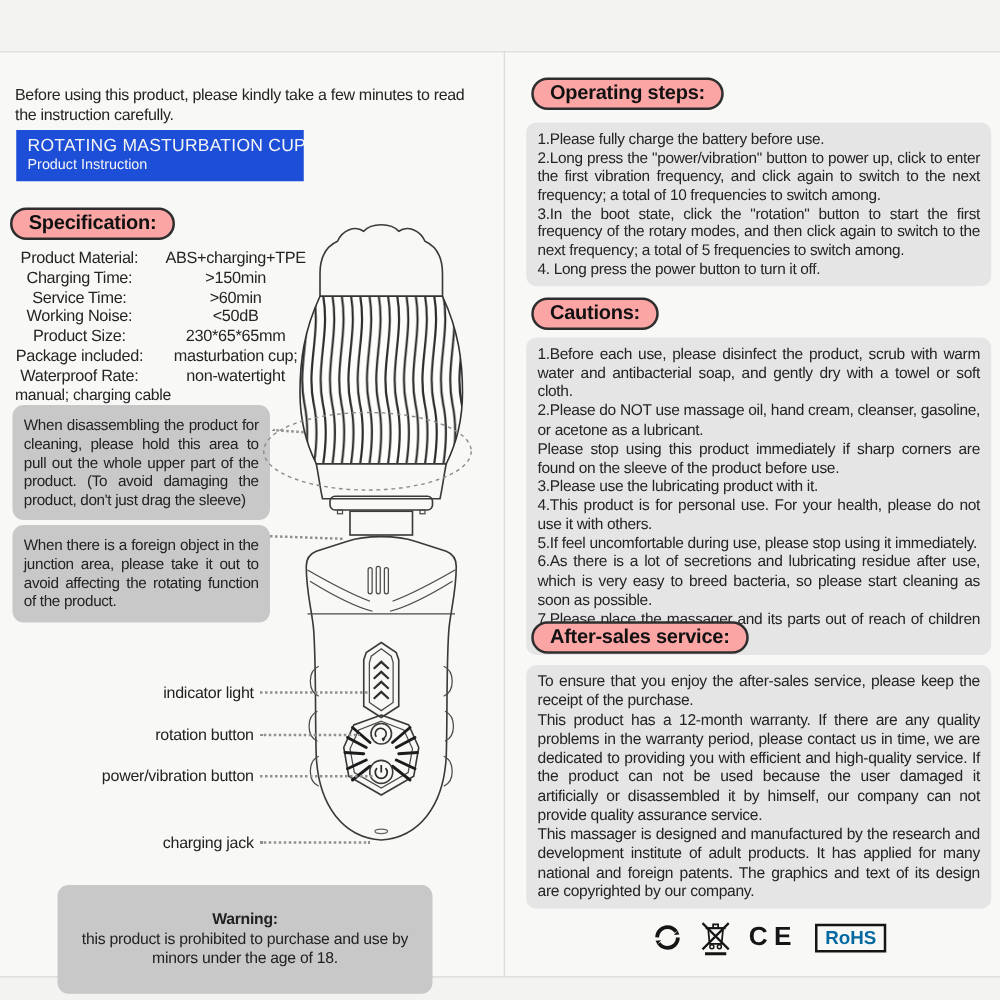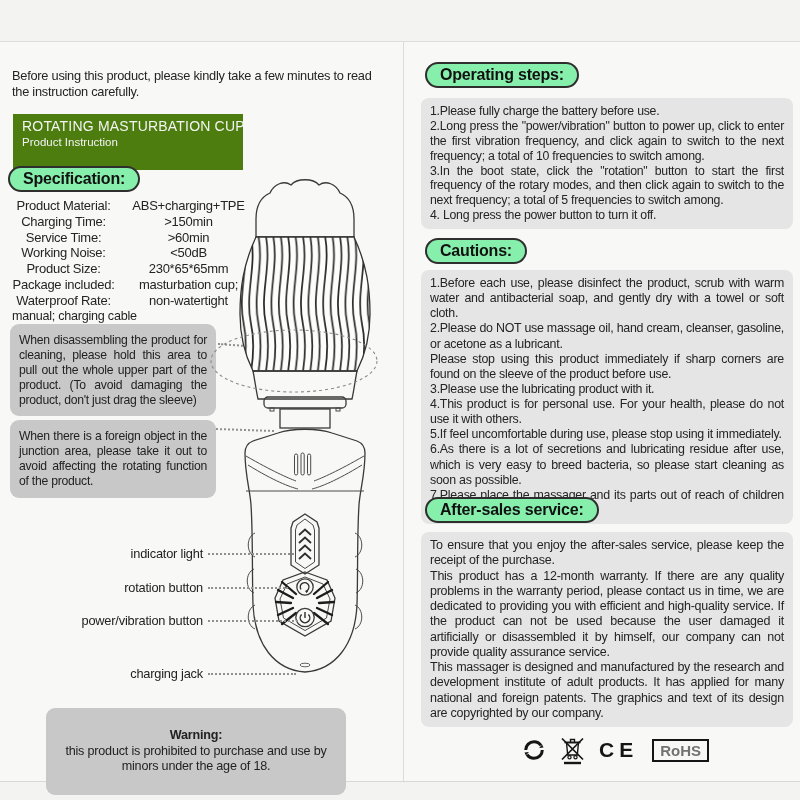--- a/index.html
+++ b/index.html
@@ -8,25 +8,25 @@
   .scan-strip-top{position:absolute; left:0; top:0; width:800px; height:41px; background:#f3f3f1; border-bottom:1px solid #dddddb;}
   .scan-strip-bottom{position:absolute; left:0; top:781px; width:800px; height:19px; background:#f3f3f1; border-top:1px solid #d8d8d6;}
   .col-divider{position:absolute; left:403px; top:41px; width:1px; height:740px; background:#dcdcd9;}
 
   .txt{letter-spacing:-0.25px; line-height:1.27; font-size:12.6px; color:#242424;}
   .just{text-align:justify;}
   .txt p{margin:0;}
 
   .intro{position:absolute; left:12px; top:55px; width:376px; font-size:12.8px;}
 
-  .title-bar{position:absolute; left:13px; top:114px; width:230px; height:56px; background:#4d7c0f; color:#f4f4f4; padding:4px 0 0 9px; box-sizing:border-box;}
+  .title-bar{position:absolute; left:13px; top:104px; width:230px; height:41px; background:#1d4ed8; color:#f4f4f4; padding:4px 0 0 9px; box-sizing:border-box;}
   .title-bar .t1{font-size:14px; letter-spacing:0.2px; white-space:nowrap;}
   .title-bar .t2{font-size:11.5px; margin-top:2px;}
 
-  .pill{position:absolute; display:inline-block; background:#86efac; border:2px solid #2e2e2e; border-radius:16px; padding:2px 13px; font-weight:bold; font-size:16px; letter-spacing:-0.2px; color:#111; white-space:nowrap;}
+  .pill{position:absolute; display:inline-block; background:#fca5a5; border:2px solid #2e2e2e; border-radius:16px; padding:2px 13px; font-weight:bold; font-size:16px; letter-spacing:-0.2px; color:#111; white-space:nowrap;}
 
   .spec{position:absolute; left:12px; top:198px; width:250px;}
   .spec .row{display:flex; line-height:15.8px; font-size:13px;text-align:center;}
   .spec .lbl{width:103px; flex:none;}
   .spec .val{flex:1;}
   .spec .cont{line-height:15.8px; font-size:12.6px;}
 
   .callout{position:absolute; left:10px; width:206px; background:#c7c8c7; border-radius:9px; padding:9px 9px; box-sizing:border-box; font-size:12.2px; line-height:1.22; text-align:justify; letter-spacing:-0.25px; color:#222;}
 
   .dev-label{position:absolute; width:145px; text-align:right; font-size:12.8px; letter-spacing:-0.2px; color:#222; white-space:nowrap;}
@@ -36,21 +36,21 @@
   .warning .wt{font-weight:bold;}
 
   .graybox{position:absolute; left:421px; width:372px; background:#e5e5e5; border-radius:8px; padding:6px 9px; box-sizing:border-box;}
   .graybox p{margin:0;}
   .op-box{top:98px; font-size:12.3px; line-height:1.21;}
   .ca-box{top:270px; font-size:12.4px; line-height:1.22;}
   .as-box{top:532px; font-size:12.5px; line-height:1.22;}
 
   .certs{position:absolute; left:522px; top:735px; display:flex; align-items:center; gap:14px;}
   .ce-text{font-weight:bold; font-size:21px; letter-spacing:5px; color:#151515;}
-  .rohs{border:2px solid #151515; font-weight:bold; font-size:15px; padding:1px 6px; color:#737373; letter-spacing:0;}
+  .rohs{border:2px solid #151515; font-weight:bold; font-size:15px; padding:1px 6px; color:#0369a1; letter-spacing:0;}
 
   svg .ln{fill:none; stroke:#3a3a3a; stroke-width:1.3;}
   svg .thin{fill:none; stroke:#4a4a4a; stroke-width:1;}
 </style>
 </head>
 <body>
 
 <div class="page">
   <div class="scan-strip-top"></div>
   <div class="scan-strip-bottom"></div>

